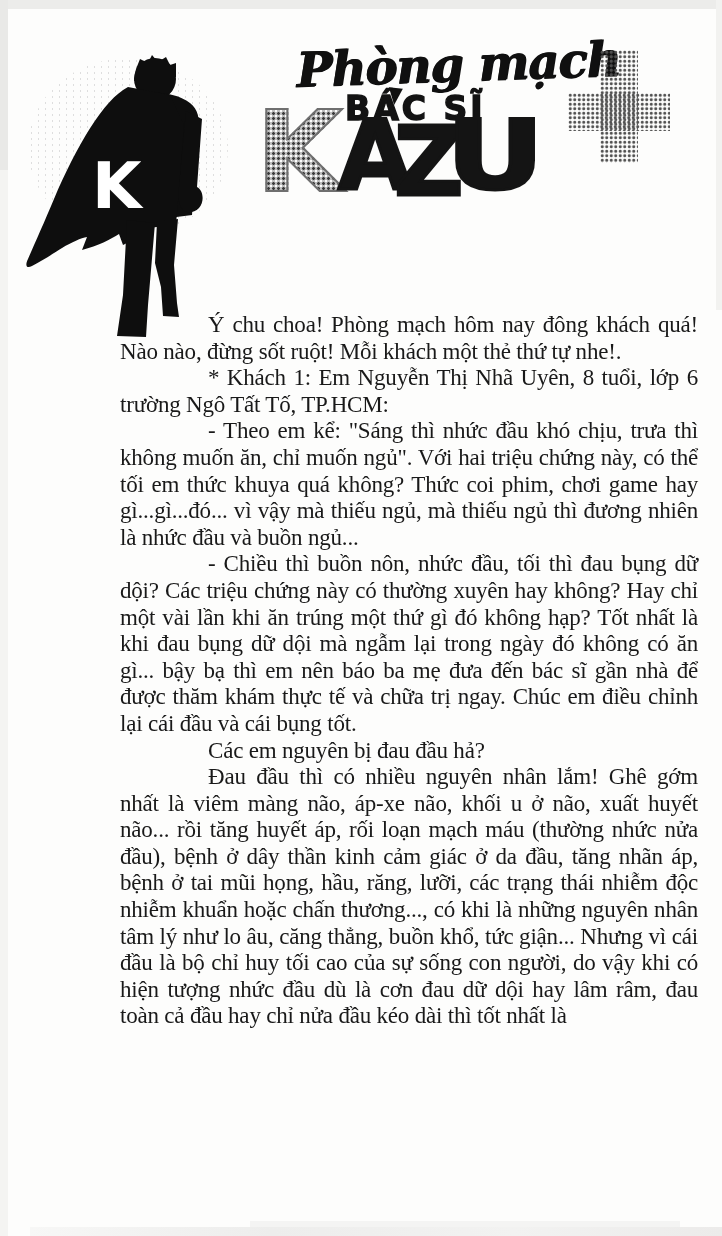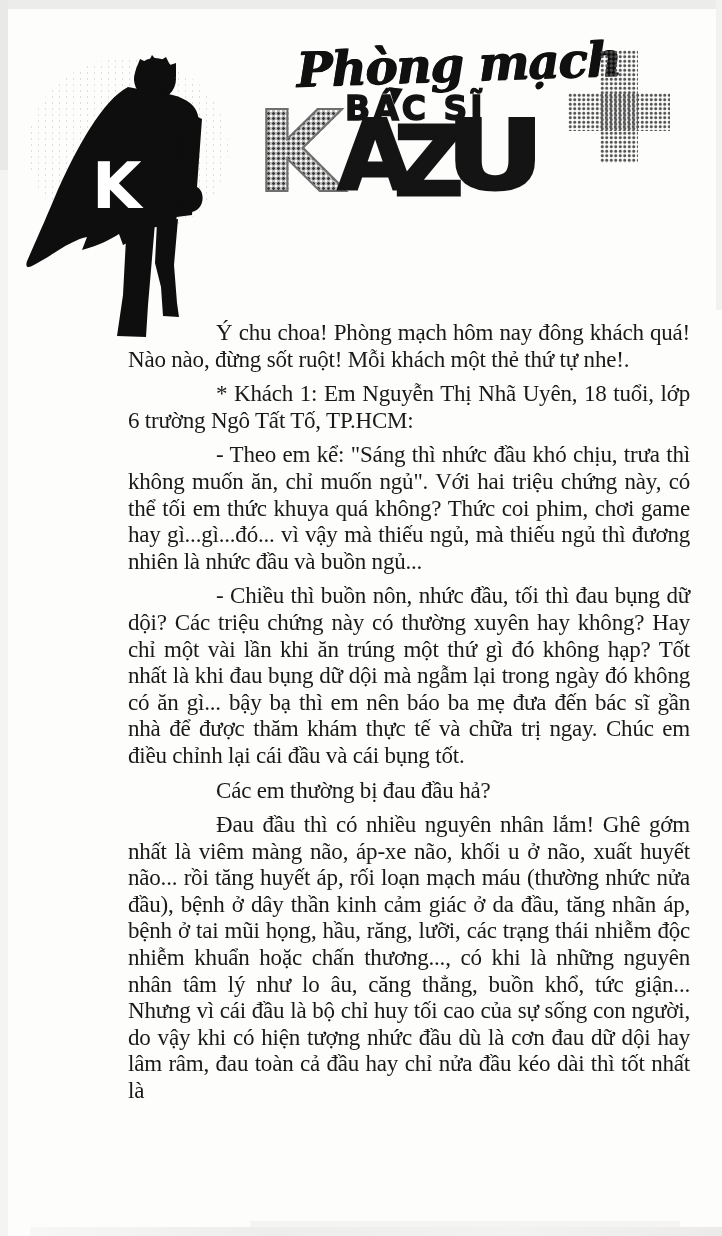--- a/index.html
+++ b/index.html
@@ -75,21 +75,21 @@
   .cross-v{left:32px;top:0;width:38px;height:113px;}
   .cross-h{left:0;top:43px;width:102px;height:38px;}
 
   
   .article{
     position:absolute;left:120px;top:312px;width:578px;
     font-family:"Liberation Serif", serif;
     font-size:23px;line-height:26.6px;letter-spacing:-0.2px;
     color:#191919;text-align:justify;
   }
-  .article p{margin:8px;text-indent:88px;}
+  .article p{margin:0;text-indent:88px;}
 </style>
 </head>
 <body>
 
 <div class="page">
 
   <div class="edge-top"></div>
   <div class="edge-left"></div>
   <div class="edge-left-dark"></div>
   <div class="edge-right"></div>
@@ -132,23 +132,23 @@
     </div>
 
     <div class="cross">
       <div class="cross-v"></div>
       <div class="cross-h"></div>
     </div>
   </header>
 
   <main class="article">
     <p>Ý chu choa! Phòng mạch hôm nay đông khách quá! Nào nào, đừng sốt ruột! Mỗi khách một thẻ thứ tự nhe!.</p>
-    <p>* Khách 1: Em Nguyễn Thị Nhã Uyên, 18 tuổi, lớp 6 trường Ngô Tất Tố, TP.HCM:</p>
+    <p>* Khách 1: Em Nguyễn Thị Nhã Uyên, 8 tuổi, lớp 6 trường Ngô Tất Tố, TP.HCM:</p>
     <p>- Theo em kể: "Sáng thì nhức đầu khó chịu, trưa thì không muốn ăn, chỉ muốn ngủ". Với hai triệu chứng này, có thể tối em thức khuya quá không? Thức coi phim, chơi game hay gì...gì...đó... vì vậy mà thiếu ngủ, mà thiếu ngủ thì đương nhiên là nhức đầu và buồn ngủ...</p>
     <p>- Chiều thì buồn nôn, nhức đầu, tối thì đau bụng dữ dội? Các triệu chứng này có thường xuyên hay không? Hay chỉ một vài lần khi ăn trúng một thứ gì đó không hạp? Tốt nhất là khi đau bụng dữ dội mà ngẫm lại trong ngày đó không có ăn gì... bậy bạ thì em nên báo ba mẹ đưa đến bác sĩ gần nhà để được thăm khám thực tế và chữa trị ngay. Chúc em điều chỉnh lại cái đầu và cái bụng tốt.</p>
-    <p>Các em thường bị đau đầu hả?</p>
+    <p>Các em nguyên bị đau đầu hả?</p>
     <p>Đau đầu thì có nhiều nguyên nhân lắm! Ghê gớm nhất là viêm màng não, áp-xe não, khối u ở não, xuất huyết não... rồi tăng huyết áp, rối loạn mạch máu (thường nhức nửa đầu), bệnh ở dây thần kinh cảm giác ở da đầu, tăng nhãn áp, bệnh ở tai mũi họng, hầu, răng, lưỡi, các trạng thái nhiễm độc nhiễm khuẩn hoặc chấn thương..., có khi là những nguyên nhân tâm lý như lo âu, căng thẳng, buồn khổ, tức giận... Nhưng vì cái đầu là bộ chỉ huy tối cao của sự sống con người, do vậy khi có hiện tượng nhức đầu dù là cơn đau dữ dội hay lâm râm, đau toàn cả đầu hay chỉ nửa đầu kéo dài thì tốt nhất là</p>
   </main>
 
   <div class="bottom-bar2"></div>
   <div class="bottom-bar"></div>
 
 </div>
 
 </body></html>

